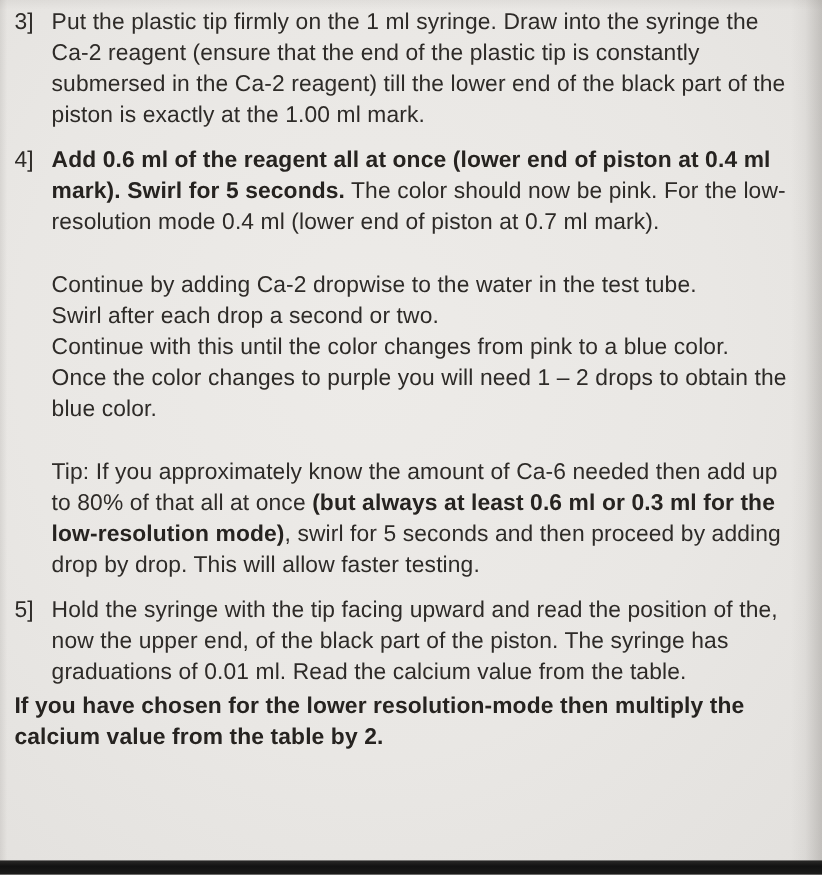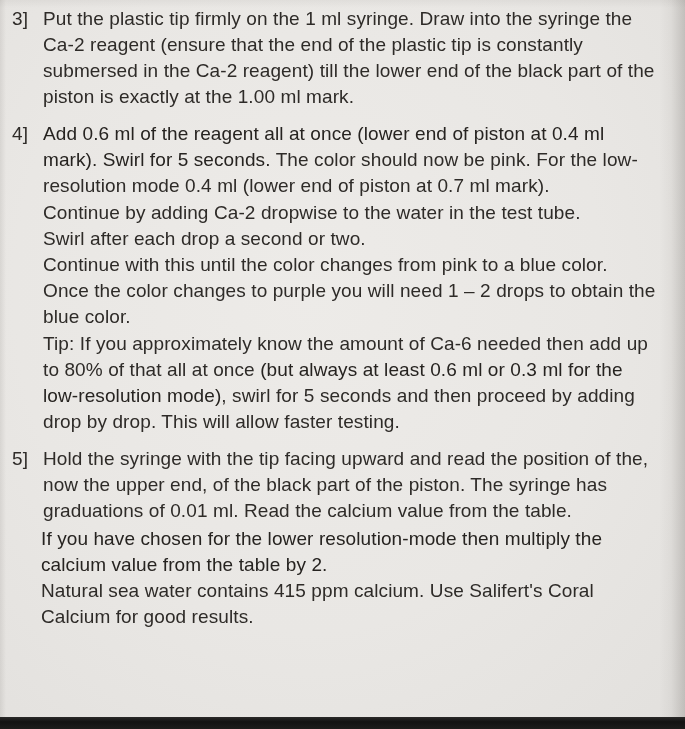--- a/index.html
+++ b/index.html
@@ -30,25 +30,25 @@
     padding: 6px 22px 0 12px;
     color: #2e2b28;
     font-size: 19px;
     line-height: 26px;
     letter-spacing: 0.1px;
   }
   .step { display: flex; margin-top: 11px; }
   .step:first-child { margin-top: 0; }
   .step-marker { flex: 0 0 31px; }
   .step-body { flex: 1 1 auto; min-width: 0; }
-  .para { white-space: pre-wrap; margin-top: 1px; }
+  .para { white-space: pre-wrap; margin-top: 26px; }
   .step-body .para:first-child { margin-top: 0; }
   .plain-block { margin-top: 2px; }
-  .plain-block .para { margin-top: 0; margin-left: 29px; }
-  b, .bold { font-weight: normal; color: #262320; }
+  .plain-block .para { margin-top: 0; }
+  b, .bold { font-weight: bold; color: #262320; }
 </style>
 </head>
 <body>
 
 <div class="photo">
   <div class="sheet" id="sheet">
       <div class="step">
         <div class="step-marker">3]</div>
         <div class="step-body">
           <div class="para"><span>Put the plastic tip firmly on the 1 ml syringe. Draw into the syringe the Ca-2 reagent (ensure that the end of the plastic tip is constantly submersed in the Ca-2 reagent) till the lower end of the black part of the piston is exactly at the 1.00 ml mark.</span></div>
@@ -66,17 +66,16 @@
         </div>
       </div>
       <div class="step">
         <div class="step-marker">5]</div>
         <div class="step-body">
           <div class="para"><span>Hold the syringe with the tip facing upward and read the position of the, now the upper end, of the black part of the piston. The syringe has graduations of 0.01 ml. Read the calcium value from the table.</span></div>
         </div>
       </div>
       <div class="plain-block">
         <div class="para"><span class="bold">If you have chosen for the lower resolution-mode then multiply the calcium value from the table by 2.</span></div>
-        <div class="para"><span>Natural sea water contains 415 ppm calcium. Use Salifert's Coral Calcium for good results.</span></div>
       </div>
     </div>
   <div class="bottom-bar"></div>
 </div>
 
 </body></html>

